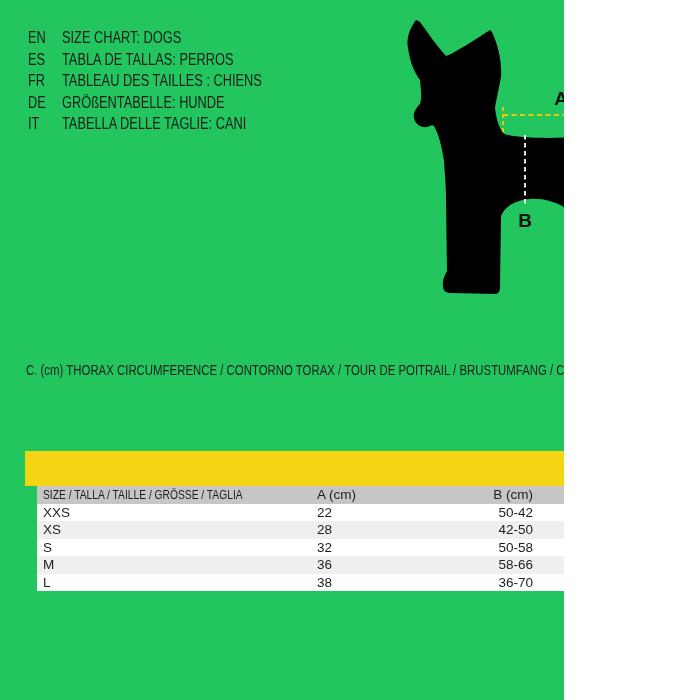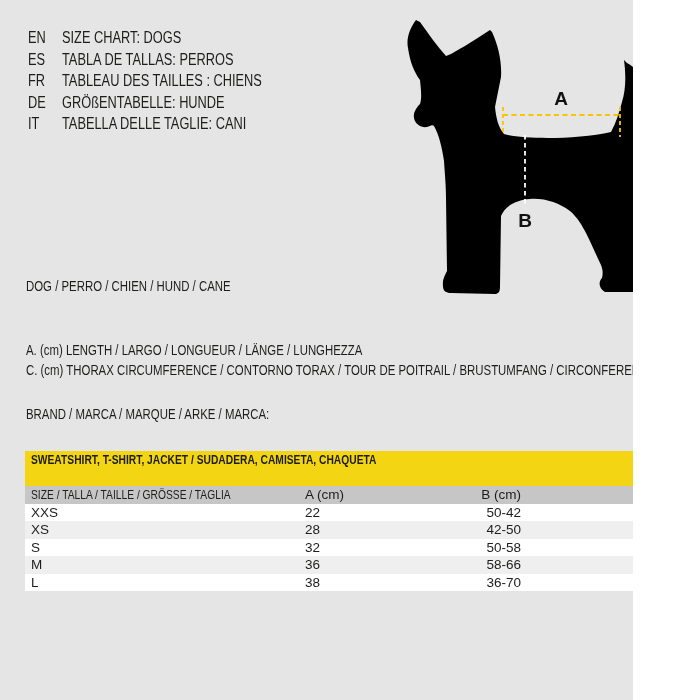--- a/index.html
+++ b/index.html
@@ -1,17 +1,17 @@
 <!DOCTYPE html>
 <html><head>
 <meta charset="utf-8">
 <style>
   html,body{margin:0;padding:0;background:#fff;}
-  .page{position:relative;width:624px;height:700px;background:#e5e5e5;overflow:hidden;
-        font-family:"Liberation Sans",sans-serif;color:#1d1d1b;padding-left:9px;}
+  .page{position:relative;width:564px;height:700px;background:#22c55e;overflow:hidden;
+        font-family:"Liberation Sans",sans-serif;color:#1d1d1b;}
   .abs{position:absolute;}
   .cond{display:inline-block;transform-origin:0 50%;white-space:nowrap;}
   .sx80{transform:scaleX(.80);}
   .sx76{transform:scaleX(.76);}
 
   
   .lang-list{left:28px;top:27px;}
   .lang-row{position:relative;height:21.6px;font-size:16px;line-height:21.6px;}
   .lang-code{position:absolute;left:0;top:0;}
   .lang-label{position:absolute;left:34px;top:0;}
@@ -19,21 +19,21 @@
   
   .caption{left:26px;top:277px;font-size:15px;line-height:18px;}
   .legend-a{left:26px;top:341px;font-size:15px;line-height:18px;}
   .legend-c{left:26px;top:361px;font-size:15px;line-height:18px;}
   .brand{left:26px;top:405px;font-size:15px;line-height:18px;}
 
   
   .table{left:25px;top:451px;width:645px;}
   .t-yellow{position:absolute;left:0;top:0;width:645px;height:35.4px;background:#f3d513;}
   .t-yellow .ln{display:block;height:17.7px;line-height:17.7px;font-size:13.5px;font-weight:bold;padding-left:6px;}
-  .t-row{position:absolute;left:0;width:645px;height:17.4px;font-size:13.5px;line-height:17.4px;}
+  .t-row{position:absolute;left:12px;width:645px;height:17.4px;font-size:13.5px;line-height:17.4px;}
   .t-colhead{top:35.4px;height:17.6px;line-height:17.6px;background:#c6c6c6;}
   .cell-size{position:absolute;left:6px;top:0;}
   .cell-a{position:absolute;left:280px;top:0;width:110px;text-align:left;}
   .cell-b{position:absolute;left:390px;top:0;width:106px;text-align:right;}
   .r0{top:53px;background:#ffffff;}
   .r1{top:70.4px;background:#efefef;}
   .r2{top:87.8px;background:#ffffff;}
   .r3{top:105.2px;background:#efefef;}
   .r4{top:122.6px;background:#ffffff;}
 
@@ -123,36 +123,26 @@
       <line x1="105" y1="109" x2="222" y2="109" stroke="#f6c700" stroke-width="1.8" stroke-dasharray="5 3.5"></line>
       <line x1="105" y1="101" x2="105" y2="129" stroke="#f6c700" stroke-width="1.8" stroke-dasharray="4 3"></line>
       <line x1="222" y1="101" x2="222" y2="131" stroke="#f6c700" stroke-width="1.8" stroke-dasharray="4 3"></line>
 
       <line x1="127" y1="129" x2="127" y2="200" stroke="#ffffff" stroke-width="1.8" stroke-dasharray="4.5 3.5"></line>
       <text class="marker-text" x="163" y="99" text-anchor="middle">A</text>
       <text class="marker-text" x="127" y="221" text-anchor="middle">B</text>
     </svg>
   </div>
 
-  <div class="abs caption">
-    <span class="cond sx76">DOG / PERRO / CHIEN / HUND / CANE</span>
-  </div>
-  <div class="abs legend-a">
-    <span class="cond sx76">A. (cm) LENGTH / LARGO / LONGUEUR / LÄNGE / LUNGHEZZA</span>
-  </div>
   <div class="abs legend-c">
     <span class="cond sx76">C. (cm) THORAX CIRCUMFERENCE / CONTORNO TORAX / TOUR DE POITRAIL / BRUSTUMFANG / CIRCONFERENZA TORACE</span>
-  </div>
-  <div class="abs brand">
-    <span class="cond sx76">BRAND / MARCA / MARQUE / ARKE / MARCA:</span>
   </div>
 
   <div class="abs table">
     <div class="t-yellow">
-      <span class="ln"><span class="cond sx76">SWEATSHIRT, T-SHIRT, JACKET / SUDADERA, CAMISETA, CHAQUETA</span></span>
     </div>
 
     <div class="t-row t-colhead">
       <span class="cell-size"><span class="cond sx76">SIZE / TALLA / TAILLE / GRÖSSE / TAGLIA</span></span>
       <span class="cell-a">A (cm)</span>
       <span class="cell-b">B (cm)</span>
     </div>
 
     <div class="t-row r0">
       <span class="cell-size">XXS</span>

